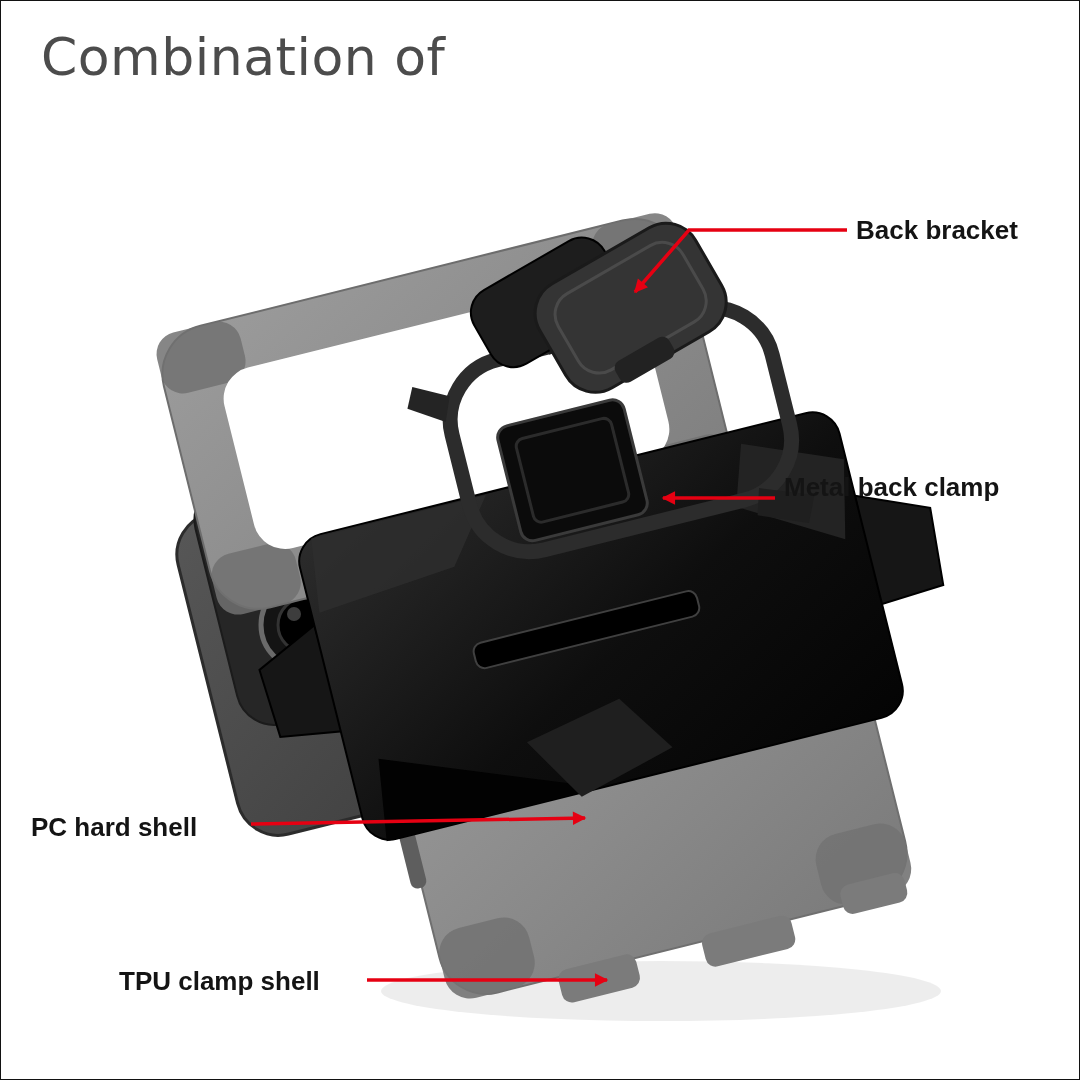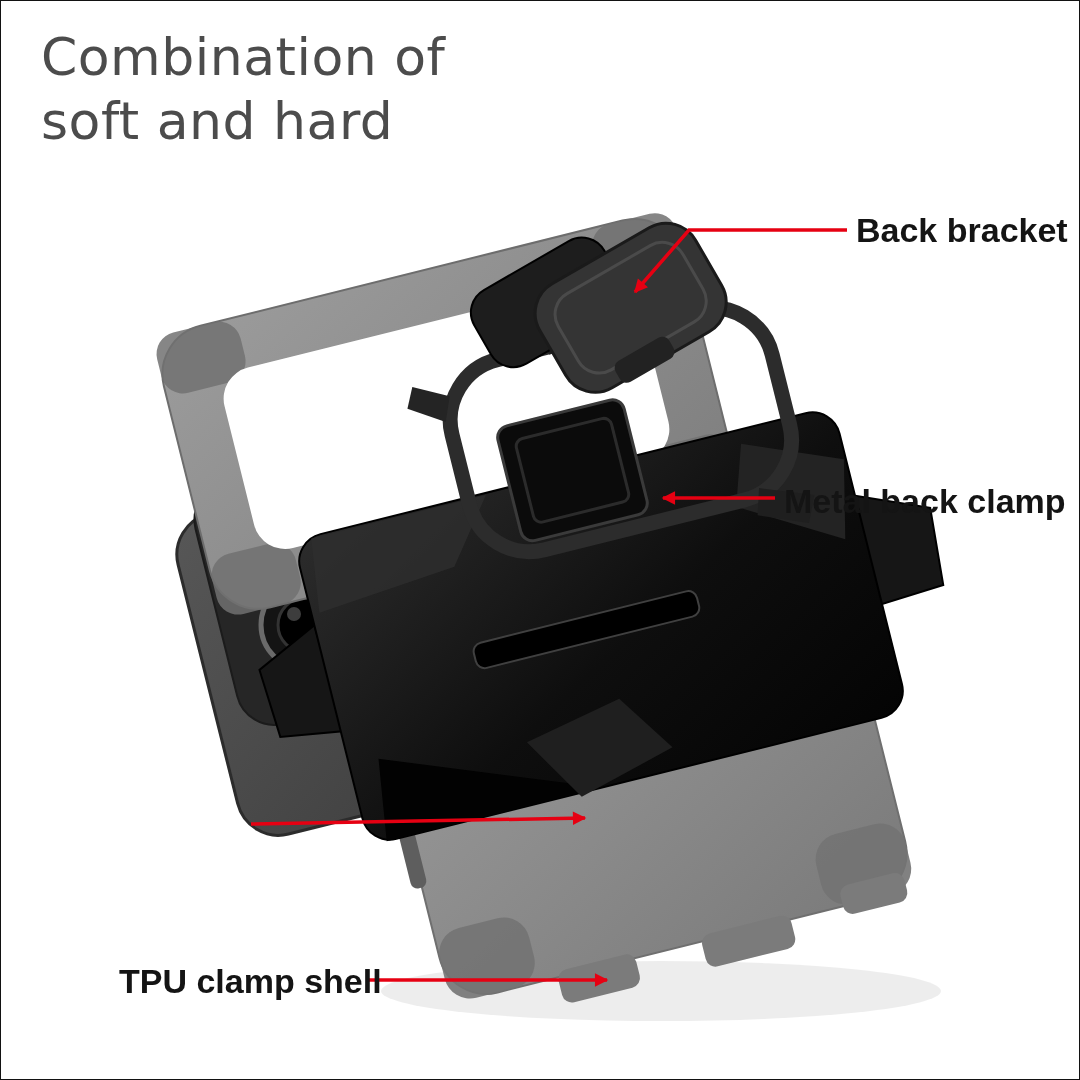--- a/index.html
+++ b/index.html
@@ -6,27 +6,27 @@
   .canvas{
     position:relative;width:1080px;height:1080px;background:#ffffff;
     overflow:hidden;box-sizing:border-box;border:1px solid #121212;
     font-family:"Liberation Sans",sans-serif;
   }
   .layer{position:absolute;left:0;top:0;width:1080px;height:1080px;}
   .title{
     position:absolute;left:40px;top:24px;
     font-family:"DejaVu Sans",sans-serif;
     font-size:52px;line-height:64px;color:#4c4c4c;
-    letter-spacing:0.5px;font-weight:400;
+    letter-spacing:0.5px;font-weight:400;text-align:center;
   }
   .title .formula{color:#3d3d3d;}
   .title .plus{color:#e60012;}
   .callout-label{
     position:absolute;font-family:"Liberation Sans",sans-serif;
-    font-size:34px;font-weight:700;color:#141414;white-space:nowrap;
+    font-size:26px;font-weight:700;color:#141414;white-space:nowrap;
     line-height:44px;
   }
 </style>
 </head>
 <body>
 
 <div class="canvas">
 
   <svg class="layer" viewBox="0 0 1080 1080" aria-hidden="true">
     <defs>
@@ -125,23 +125,23 @@
       </marker>
     </defs>
     <polyline points="846,229 688,229 634,291" fill="none" stroke="#e60012" stroke-width="3.5" marker-end="url(#arrow)"></polyline>
     <polyline points="774,497 662,497" fill="none" stroke="#e60012" stroke-width="3.5" marker-end="url(#arrow)"></polyline>
     <polyline points="250,823 584,817" fill="none" stroke="#e60012" stroke-width="3.5" marker-end="url(#arrow)"></polyline>
     <polyline points="366,979 606,979" fill="none" stroke="#e60012" stroke-width="3.5" marker-end="url(#arrow)"></polyline>
   </svg>
 
   <div class="title">
     <div>Combination of</div>
-    <div>soft and hard</div>
   </div>
 
   <div class="callout-label" style="left:855px;top:207px;">Back bracket</div>
 
-  <div class="callout-label" style="left:783px;top:478px;text-align:center;">Metal back clamp</div>
+  <div class="callout-label" style="left:783px;top:464px;text-align:center;">Metal back clamp</div>
 
+  <div class="callout-label" style="left:30px;top:804px;">PC hard shell</div>
 
   <div class="callout-label" style="left:118px;top:958px;">TPU clamp shell</div>
 
 </div>
 
 </body></html>

